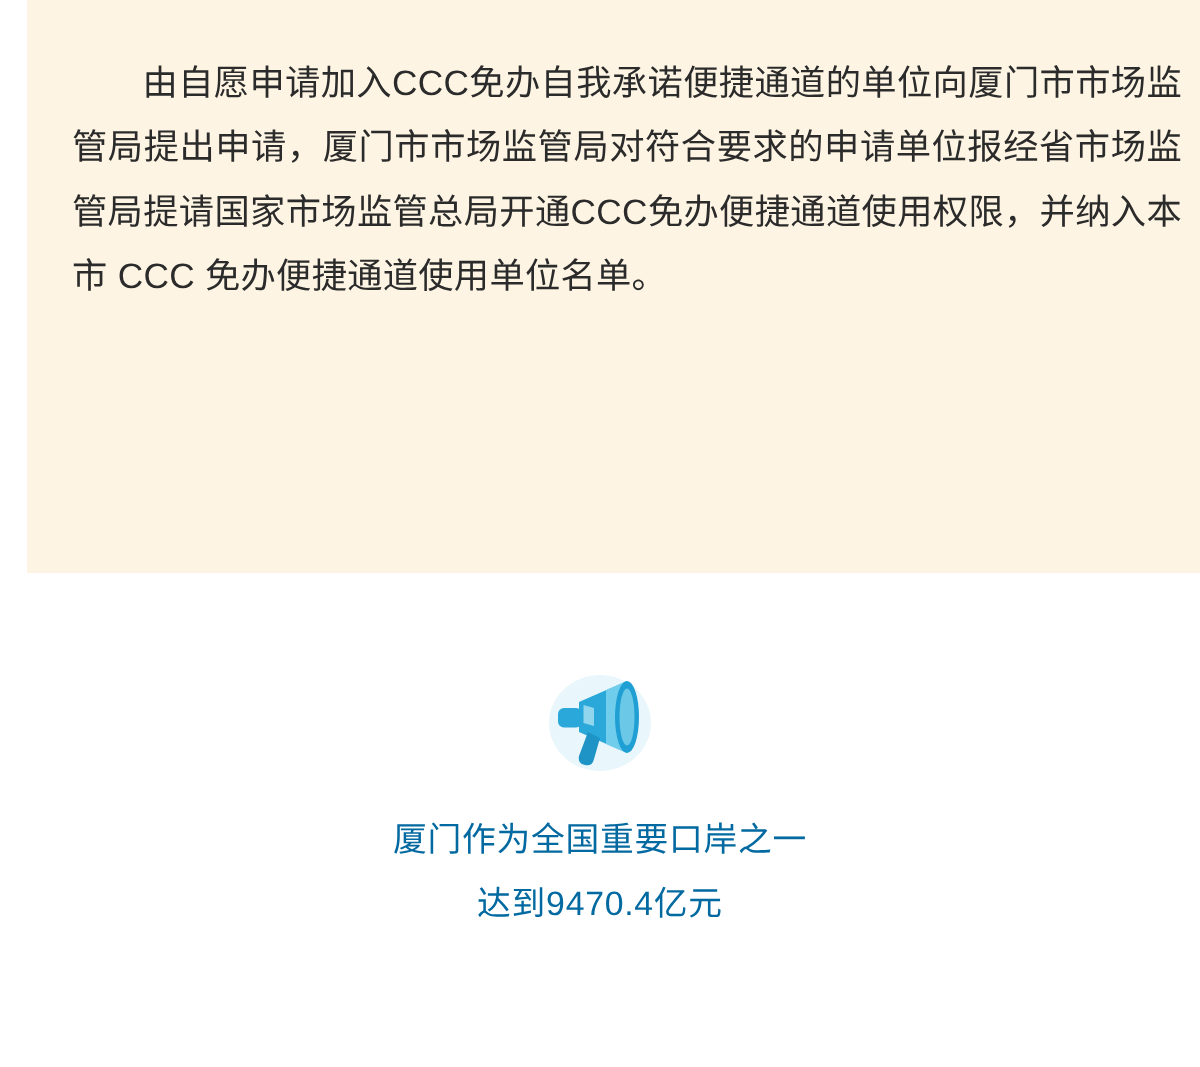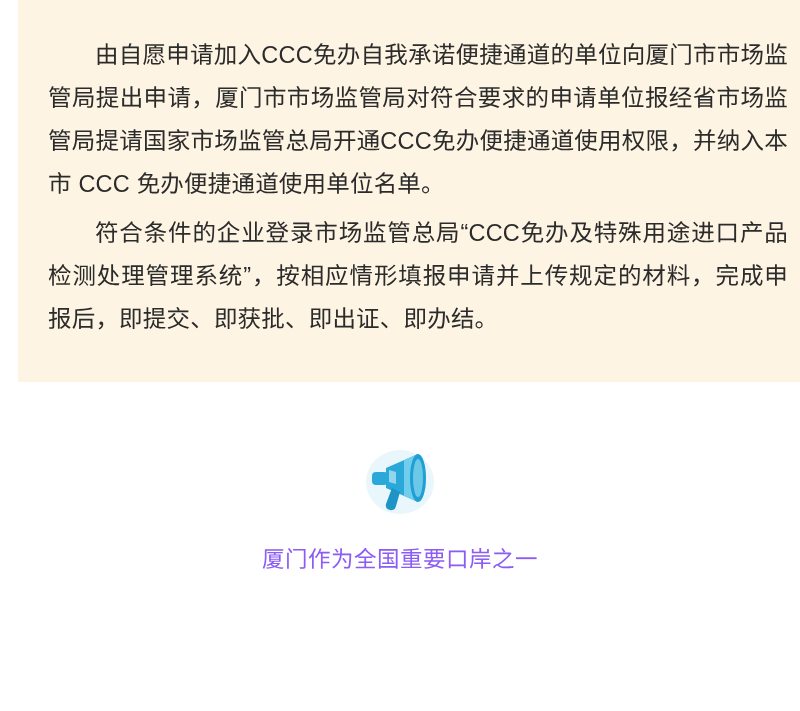--- a/index.html
+++ b/index.html
@@ -70,32 +70,31 @@
 
   
   .stats {
     position: absolute;
     left: 0;
     top: 538px;
     width: 800px;
     text-align: center;
   }
   .stats-line {
-    color: #8b5cf6;
+    color: #0369a1;
     font-size: 22.5px;
     line-height: 43px;
     letter-spacing: 0.5px;
   }
 </style>
 </head>
 <body>
 
 <section class="notice-card">
   <p class="notice-para">由自愿申请加入CCC免办自我承诺便捷通道的单位向厦门市市场监管局提出申请，厦门市市场监管局对符合要求的申请单位报经省市场监管局提请国家市场监管总局开通CCC免办便捷通道使用权限，并纳入本市 CCC 免办便捷通道使用单位名单。</p>
-  <p class="notice-para">符合条件的企业登录市场监管总局“CCC免办及特殊用途进口产品检测处理管理系统”，按相应情形填报申请并上传规定的材料，完成申报后，即提交、即获批、即出证、即办结。</p>
 </section>
 
 <div class="figure-wrap">
   <span>
     <svg class="megaphone" viewBox="0 0 96 96" aria-hidden="true">
 
       <ellipse cx="48" cy="50" rx="34" ry="32" fill="#e9f6fb"></ellipse>
 
       <path d="M66 22 L66 70 L34 56 L34 36 Z" fill="#2aa8da"></path>
       <path d="M66 22 L66 70 L52 64 L52 28 Z" fill="#7ed3ee" opacity="0.85"></path>
@@ -107,13 +106,14 @@
 
       <path d="M40 56 L48 60 L44 74 Q43 79 38 78 Q33 77 34 72 Z" fill="#1d93c6"></path>
 
       <path d="M37 38 L44 40 L44 52 L37 50 Z" fill="#bfe9f7" opacity="0.7"></path>
     </svg>
   </span>
 </div>
 
 <section class="stats">
   <div class="stats-line">厦门作为全国重要口岸之一</div>
+  <div class="stats-line">达到9470.4亿元</div>
 </section>
 
 </body></html>

